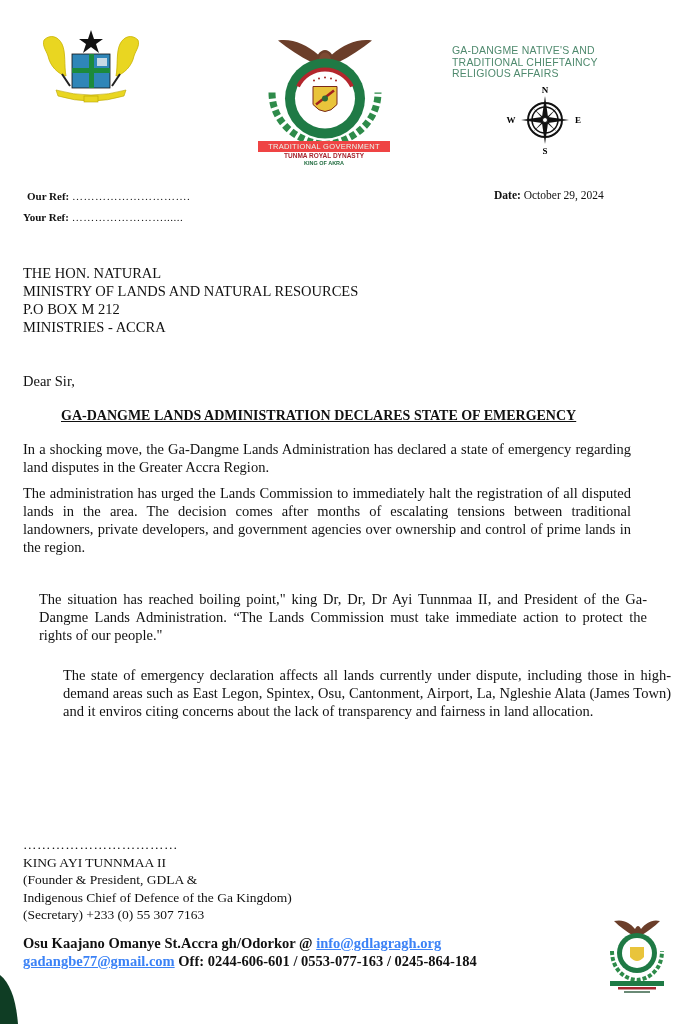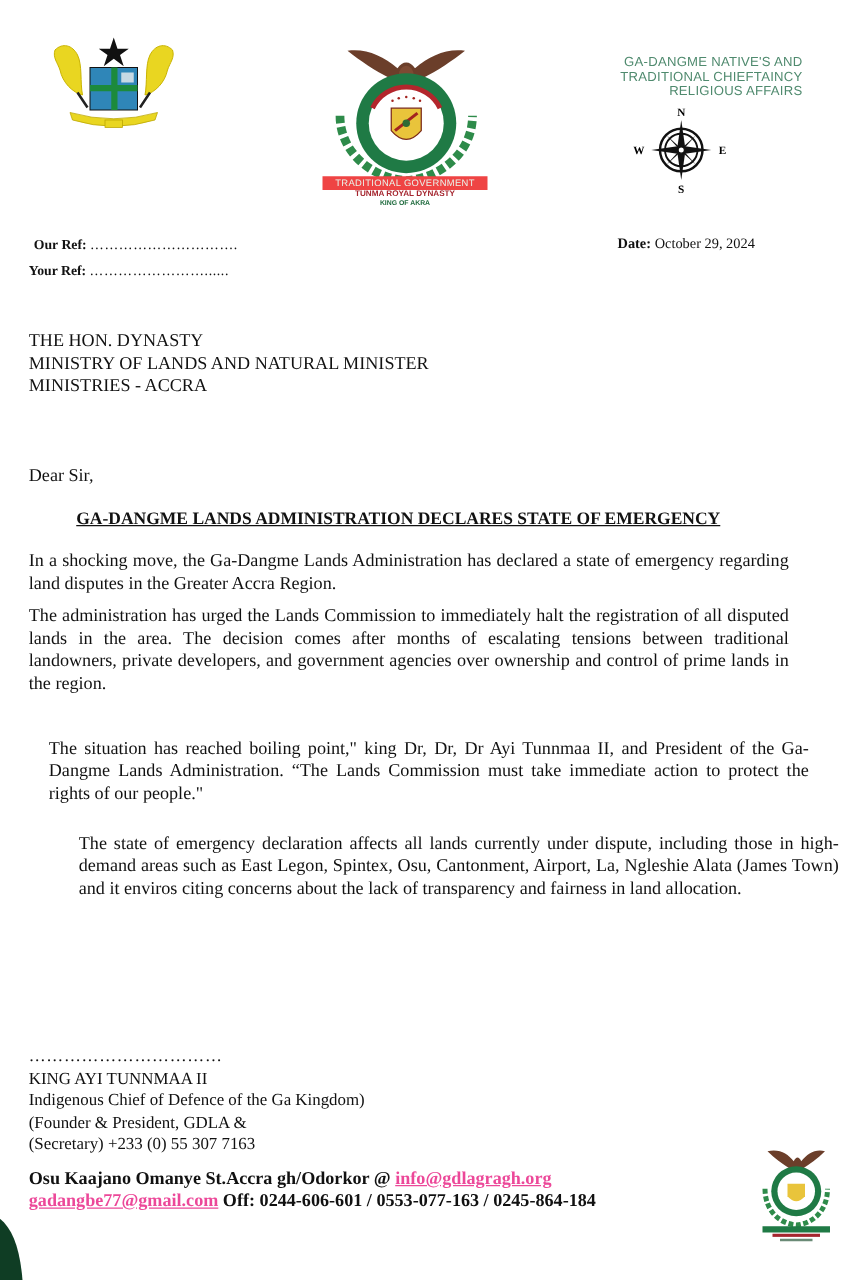--- a/index.html
+++ b/index.html
@@ -21,21 +21,21 @@
       position: absolute; left: 258px; top: 152px; width: 132px; text-align: center;
       font-family: "Liberation Sans", sans-serif; font-weight: bold; font-size: 6.5px;
       color: #a5262f; line-height: 8px;
     }
     .gdla-king {
       position: absolute; left: 258px; top: 160px; width: 132px; text-align: center;
       font-family: "Liberation Sans", sans-serif; font-weight: bold; font-size: 5.5px;
       color: #1f6b3e; line-height: 7px;
     }
     .dept {
-      position: absolute; left: 452px; top: 45px; width: 190px; text-align: right;
+      position: absolute; left: 452px; top: 45px; width: 190px; text-align: left;
       font-family: "Liberation Sans", sans-serif; font-size: 10.5px; line-height: 11.5px;
       color: #4f8a6e; letter-spacing: 0.2px;
     }
     #compass { left: 500px; top: 84px; width: 90px; height: 72px; }
 
     
     .ref { font-size: 11px; }
     .ref b { font-weight: bold; }
     .dots { letter-spacing: 0.5px; }
 
@@ -53,21 +53,21 @@
       text-align: justify; text-align-last: left;
     }
 
     .sig { left: 23px; top: 836px; font-size: 13.5px; line-height: 17.5px; }
     .sig-dots { letter-spacing: 0.6px; }
 
     .footer {
       left: 23px; top: 934px; font-size: 14.5px; line-height: 18px; font-weight: bold;
       white-space: nowrap;
     }
-    .footer a { color: #ec4899; text-decoration: underline; }
+    .footer a { color: #3b82f6; text-decoration: underline; }
 
     #small-logo { left: 604px; top: 915px; width: 66px; height: 82px; }
     #corner-shape { left: 0px; top: 975px; width: 24px; height: 49px; }
   </style>
 </head>
 <body>
 
 <svg id="coat" class="abs" viewBox="0 0 110 78">
 
   <path d="M8 14 C14 8 22 10 26 18 C30 26 28 40 30 50 C22 48 14 40 12 30 C10 24 6 20 8 14Z" fill="#e9d621" stroke="#c9b300" stroke-width="0.8"></path>
@@ -142,38 +142,39 @@
 <div class="abs ref" style="left:23px; top:211px;">
   <b>Your Ref:</b>
   <span class="dots">……………………......</span>
 </div>
 <div class="abs ref" style="left:494px; top:189px; font-size:11.5px;">
   <b>Date:</b>
   <span>October 29, 2024</span>
 </div>
 
 <div class="abs addr">
-  <div>THE HON. DYNASTY</div>
-  <div>MINISTRY OF LANDS AND NATURAL MINISTER</div>
+  <div>THE HON. NATURAL</div>
+  <div>MINISTRY OF LANDS AND NATURAL RESOURCES</div>
+  <div>P.O BOX M 212</div>
   <div>MINISTRIES - ACCRA</div>
 </div>
 
 <div class="abs salutation">Dear Sir,</div>
 <div class="abs subject">GA-DANGME LANDS ADMINISTRATION DECLARES STATE OF EMERGENCY</div>
 
 <div class="abs para" style="top:440px;">In a shocking move, the Ga-Dangme Lands Administration has declared a state of emergency regarding land disputes in the Greater Accra Region.</div>
 <div class="abs para" style="top:484px;">The administration has urged the Lands Commission to immediately halt the registration of all disputed lands in the area. The decision comes after months of escalating tensions between traditional landowners, private developers, and government agencies over ownership and control of prime lands in the region.</div>
 <div class="abs para" style="top:590px;margin-left:16px;">The situation has reached boiling point," king Dr, Dr, Dr Ayi Tunnmaa II, and President of the Ga-Dangme Lands Administration. “The Lands Commission must take immediate action to protect the rights of our people."</div>
 <div class="abs para" style="top:666px;margin-left:40px;">The state of emergency declaration affects all lands currently under dispute, including those in high-demand areas such as East Legon, Spintex, Osu, Cantonment, Airport, La, Ngleshie Alata (James Town) and it enviros citing concerns about the lack of transparency and fairness in land allocation.</div>
 
 <div class="abs sig">
   <div class="sig-dots">……………………………</div>
   <div>KING AYI TUNNMAA II</div>
+  <div>(Founder &amp; President, GDLA &amp;</div>
   <div>Indigenous Chief of Defence of the Ga Kingdom)</div>
-  <div>(Founder &amp; President, GDLA &amp;</div>
   <div>(Secretary) +233 (0) 55 307 7163</div>
 </div>
 
 <div class="abs footer">
   <div>
     <span>Osu Kaajano Omanye St.Accra gh/Odorkor @ </span><a>info@gdlagragh.org</a>
   </div>
   <div>
     <a>gadangbe77@gmail.com</a><span> Off: 0244-606-601 / 0553-077-163 / 0245-864-184</span>
   </div>

